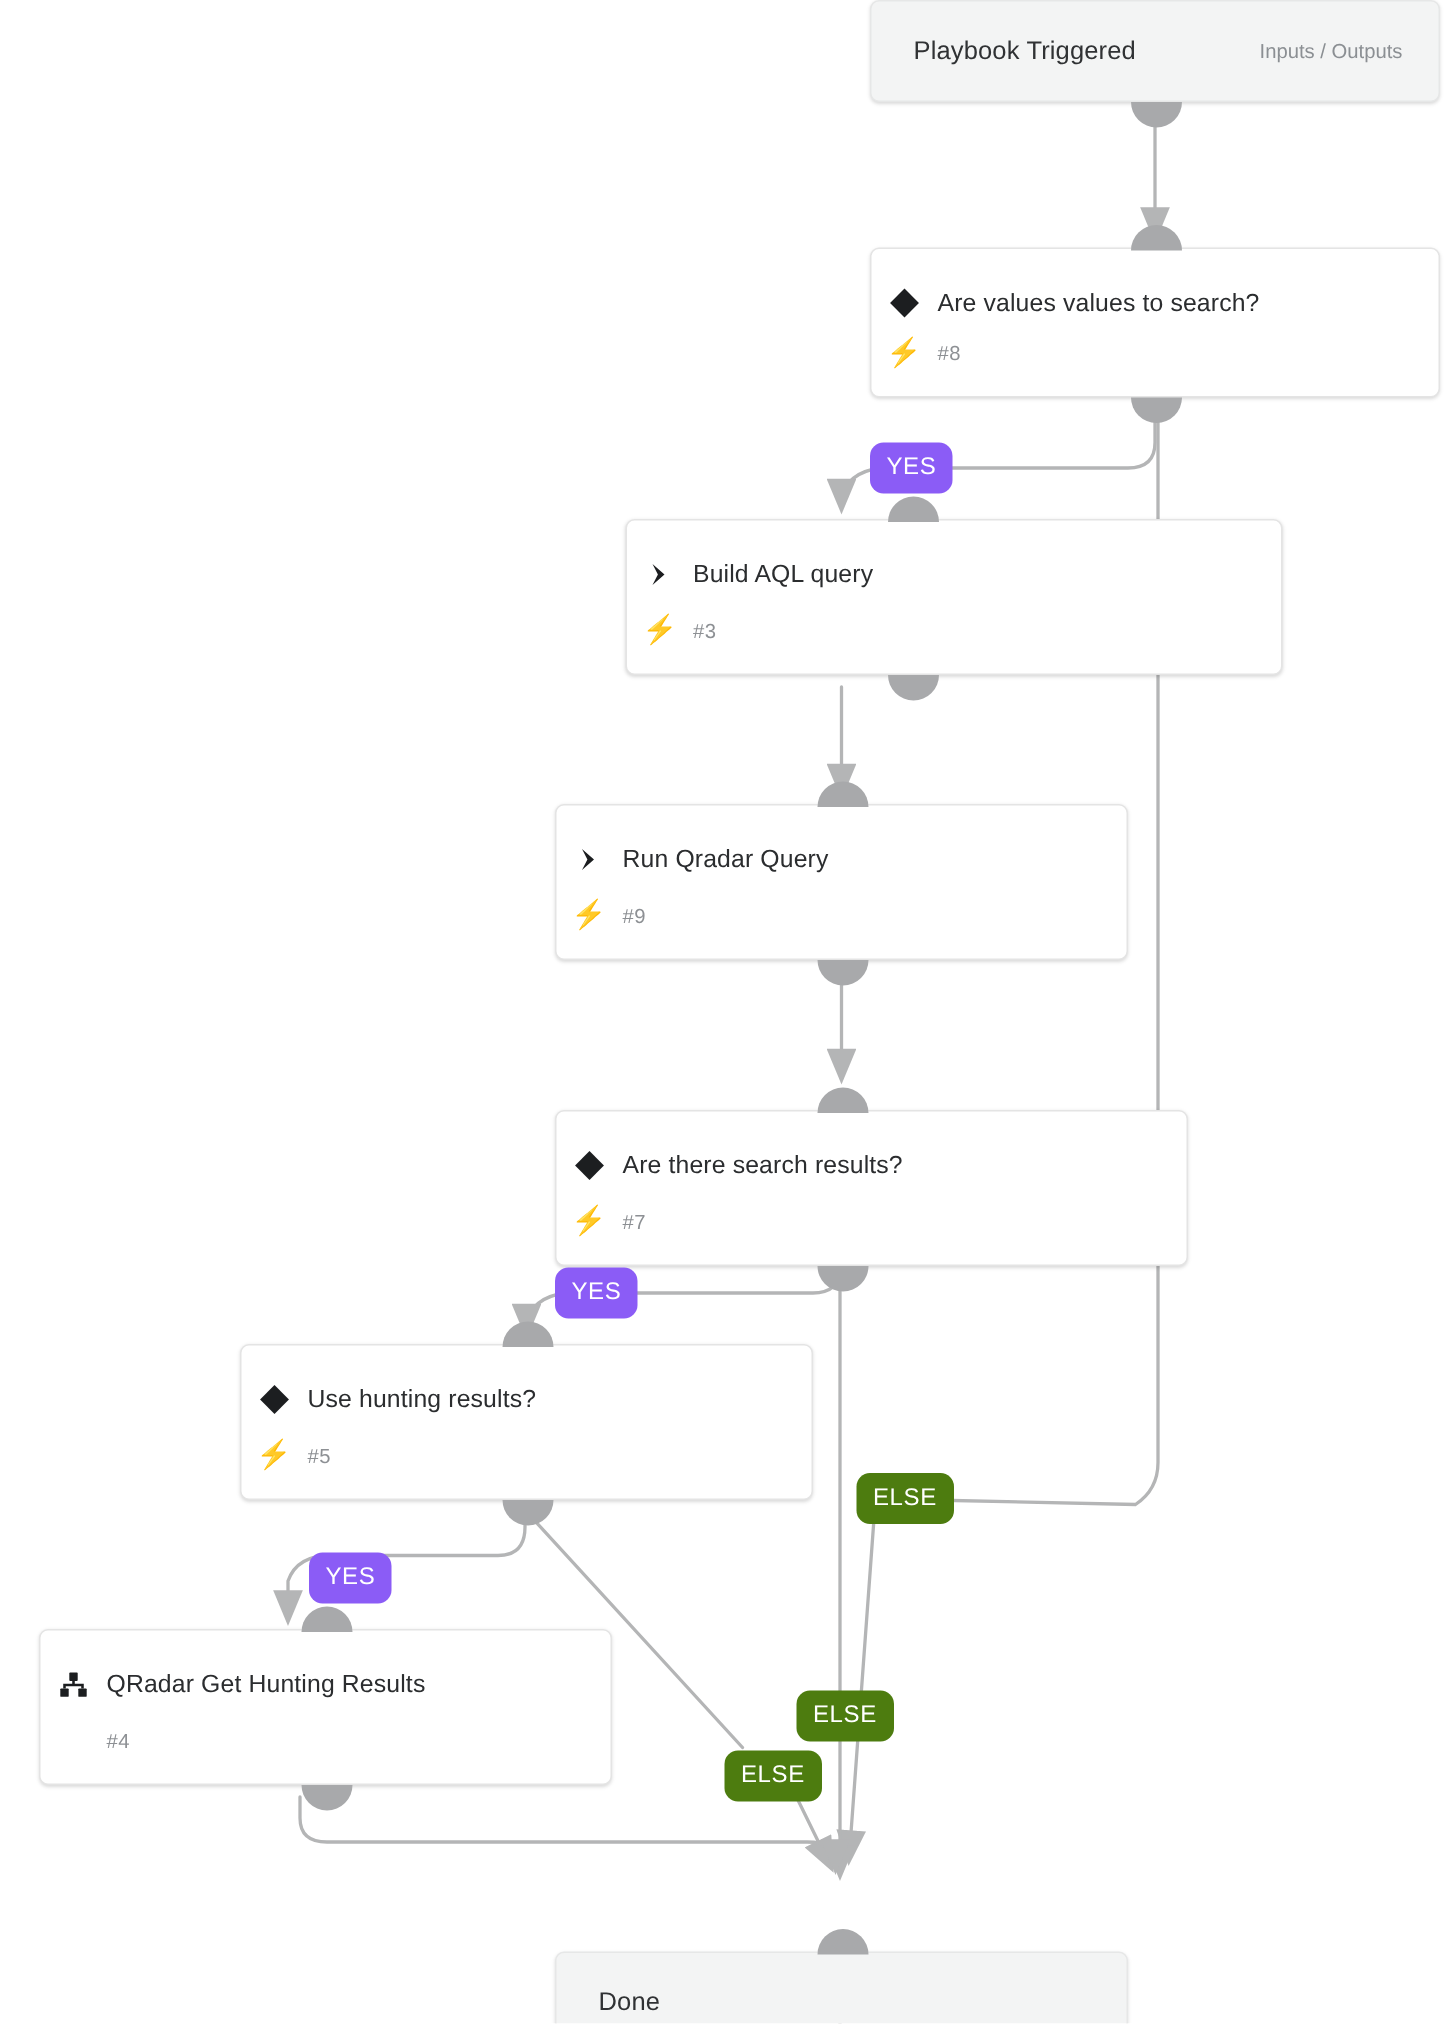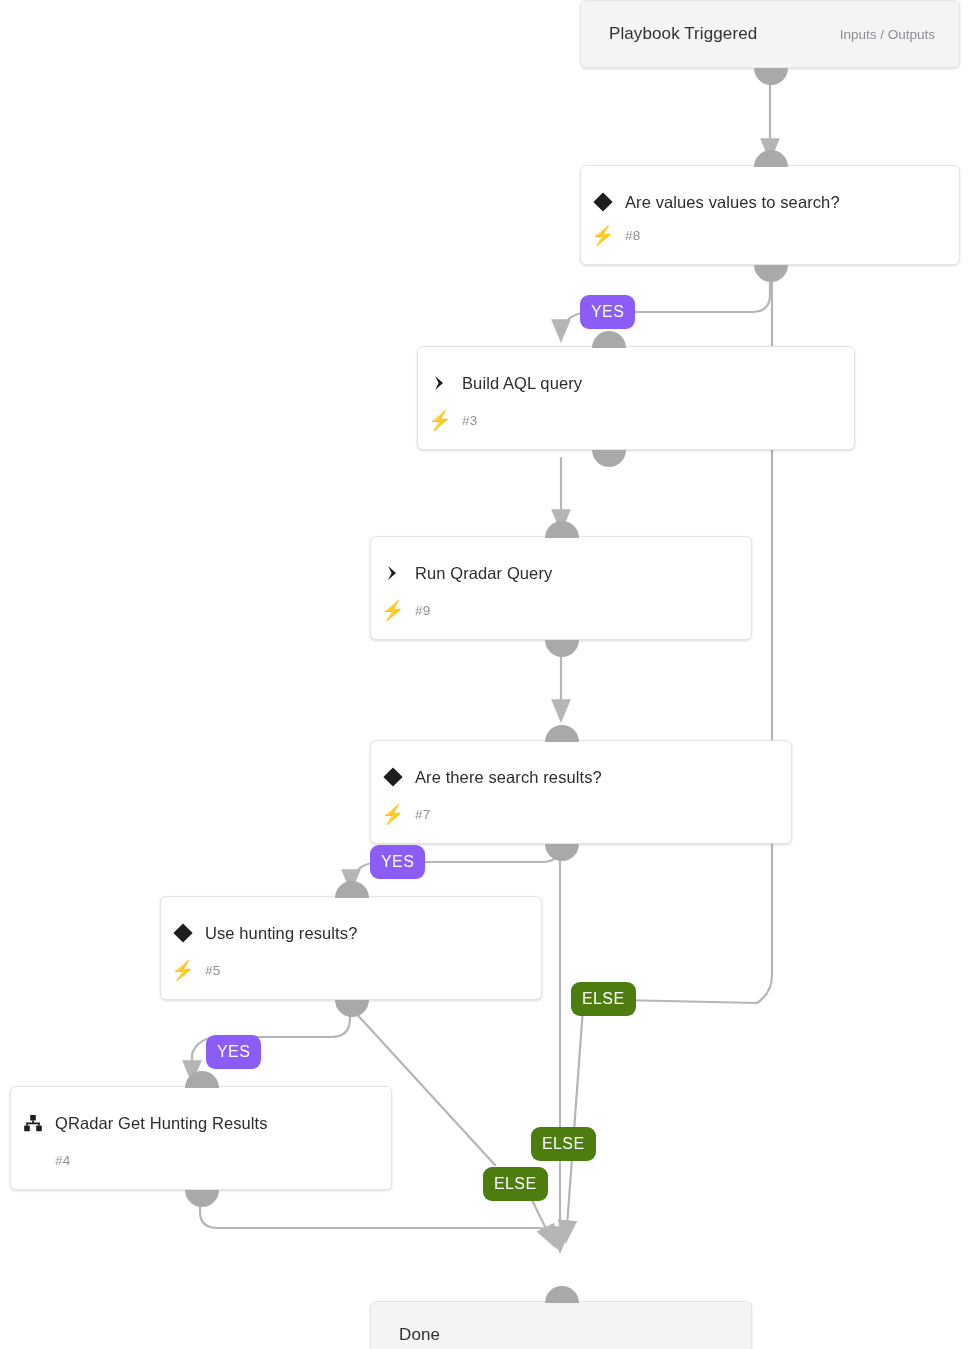--- a/index.html
+++ b/index.html
@@ -268,21 +268,21 @@
       </span>
       <span class="node-title">Use hunting results?</span>
     </div>
     <div class="node-meta-row">
       <span class="node-bolt">⚡</span>
       <span class="node-ref">#5</span>
     </div>
     <div class="port out" style="left:174px; top:103px;"></div>
   </div>
 
-  <div class="node" style="left:10px; top:1086px; width:382px; height:104px;padding-left:24px;">
+  <div class="node" style="left:26px; top:1086px; width:382px; height:104px;padding-left:24px;">
     <div class="port in" style="left:174px; top:-16px;"></div>
     <div class="node-title-row">
       <span class="node-icon">
         <svg width="22" height="22" viewBox="0 0 22 22" aria-hidden="true">
           <rect x="8.2" y="3" width="5.6" height="5.6" rx="0.6" fill="#1c1e20"></rect>
           <rect x="2.2" y="13.6" width="5.6" height="5.6" rx="0.6" fill="#1c1e20"></rect>
           <rect x="14.2" y="13.6" width="5.6" height="5.6" rx="0.6" fill="#1c1e20"></rect>
           <path d="M11 8.6 L11 11.3 M5 13.6 L5 11.3 L17 11.3 L17 13.6" stroke="#1c1e20" stroke-width="1.7" fill="none"></path>
         </svg>
       </span>

